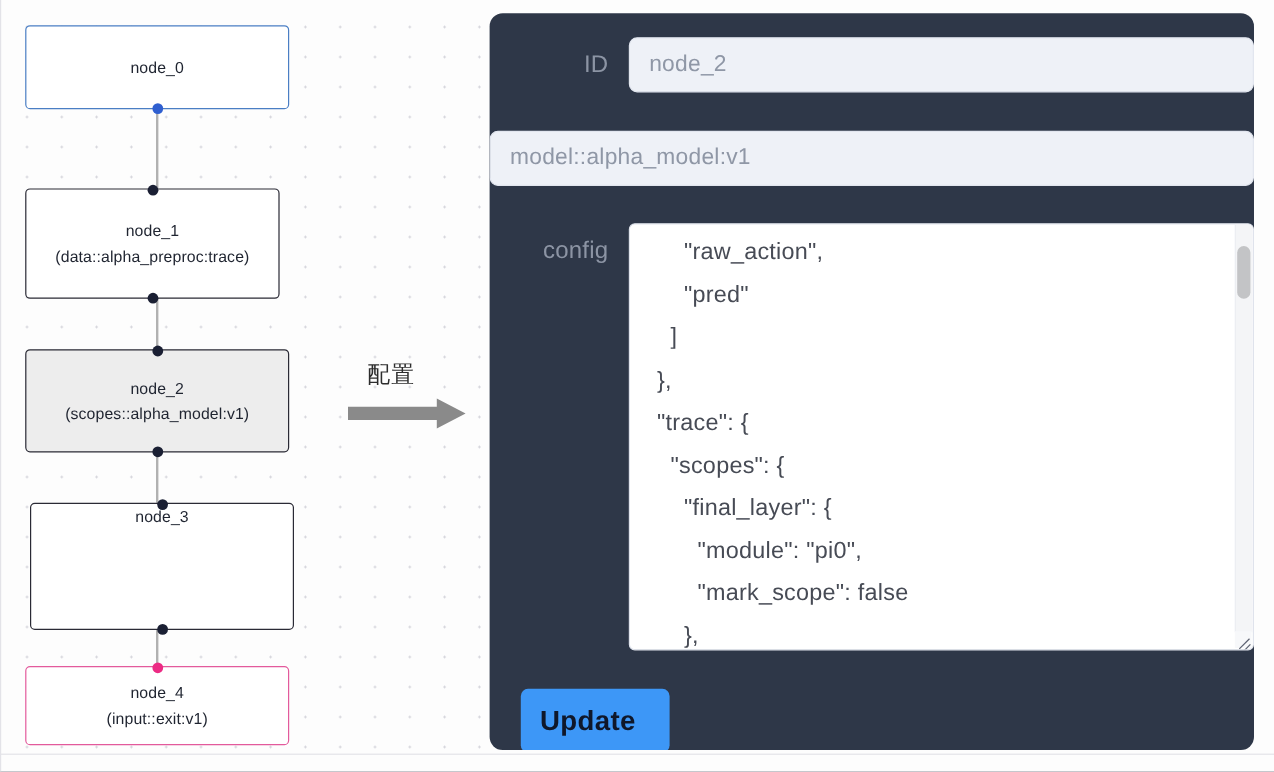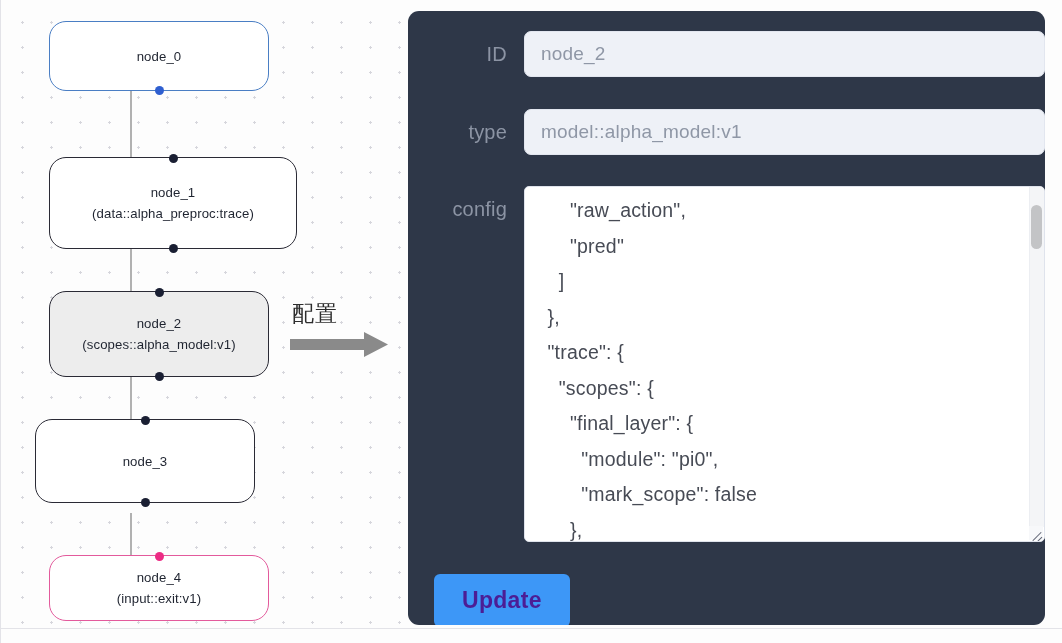--- a/index.html
+++ b/index.html
@@ -25,31 +25,30 @@
   #canvas-border-bottom{
     position:absolute;left:0;top:628px;width:1062px;height:1px;background:#e3e3e8;
   }
 
   
   .node{
     position:absolute;
     box-sizing:border-box;
     background:#ffffff;
     border:1.6px solid #2a2a35;
-    border-radius:17px;
+    border-radius:4px;
     display:flex;flex-direction:column;
     align-items:center;justify-content:center;
     text-align:center;
     color:#1f2430;
     font-size:13.2px;
     line-height:21px;
     letter-spacing:.1px;
     box-shadow:0 0 0 0 rgba(0,0,0,0);
     z-index:4;
-    margin-left:28px;
   }
   .node .n-id{white-space:nowrap;}
   .node .n-type{padding:0 10px;word-break:break-all;}
   .node.is-input{border-color:#4a7ec4;}
   .node.is-output{border-color:#e35a9c;}
   .node.is-selected{background:#ededed;border-color:#2a2a35;border-width:1.8px;}
 
   
   .handle{
     position:absolute;width:9px;height:9px;border-radius:50%;
@@ -61,22 +60,22 @@
   .handle.pink{background:#ec2b84;}
 
   
   .edge{
     position:absolute;width:1.9px;background:#b1b1b1;left:131px;
     margin-left:-0.95px;z-index:2;
   }
 
   
   #mid-label{
-    position:absolute;left:292px;top:299px;
-    font-size:22px;color:#2d2d2d;
+    position:absolute;left:306px;top:299px;
+    font-size:19px;color:#2d2d2d;
     font-family:Liberation Mono, monospace;
     letter-spacing:1px;
     z-index:5;
   }
   #mid-arrow{position:absolute;left:290px;top:330px;z-index:5;}
 
   
   #panel{
     position:absolute;left:408px;top:11px;width:637px;height:614px;
     background:#2e3748;
@@ -153,26 +152,26 @@
   }
   .ta-resize:before,.ta-resize:after{
     content:"";position:absolute;background:#5b6070;
   }
   .ta-resize:before{width:12px;height:1px;transform:rotate(-45deg);right:0px;bottom:3px;}
   .ta-resize:after{width:7px;height:1px;transform:rotate(-45deg);right:0px;bottom:0px;}
 
   
   #update-btn{
     position:absolute;left:26px;top:563px;
-    background:#3d97f7;color:#4c1d95;
+    background:#3d97f7;color:#0f172a;
     border:none;border-radius:6px;
     font-family:"Liberation Sans","DejaVu Sans",sans-serif;
     font-size:23px;font-weight:bold;
     letter-spacing:.3px;
-    padding:13px 28px 13px 28px;
+    padding:13px 28px 13px 16px;
     cursor:pointer;
   }
 </style>
 </head>
 <body>
 
 <div id="canvas">
 
   <div id="canvas-border-left"></div>
   <div id="canvas-border-bottom"></div>
@@ -180,35 +179,35 @@
   <div class="edge" style="top:91px;height:66px;"></div>
   <div class="edge" style="top:249px;height:42px;"></div>
   <div class="edge" style="top:377px;height:42px;"></div>
   <div class="edge" style="top:513px;height:42px;"></div>
 
   <div class="node is-input" style="left:21px;top:21px;width:220px;height:70px;">
     <div class="handle h-bottom blue"></div>
     <div class="n-id">node_0</div>
   </div>
 
-  <div class="node" style="left:21px;top:157px;width:248px;height:92px;">
+  <div class="node" style="left:21px;top:157px;width:212px;height:92px;">
     <div class="handle h-top"></div>
     <div class="handle h-bottom"></div>
     <div class="n-id">node_1</div>
     <div class="n-type">(data::alpha_preproc:trace)</div>
   </div>
 
   <div class="node is-selected" style="left:21px;top:291px;width:220px;height:86px;">
     <div class="handle h-top"></div>
     <div class="handle h-bottom"></div>
     <div class="n-id">node_2</div>
     <div class="n-type">(scopes::alpha_model:v1)</div>
   </div>
 
-  <div class="node" style="left:7px;top:419px;width:220px;height:84px;">
+  <div class="node" style="left:25px;top:419px;width:220px;height:106px;justify-content:space-between;">
     <div class="handle h-top"></div>
     <div class="handle h-bottom"></div>
     <div class="n-id">node_3</div>
   </div>
 
   <div class="node is-output" style="left:21px;top:555px;width:220px;height:66px;">
     <div class="handle h-top pink"></div>
     <div class="n-id">node_4</div>
     <div class="n-type">(input::exit:v1)</div>
   </div>
@@ -220,21 +219,20 @@
 </div>
 
 <div id="panel">
 
   <div id="row-id" class="field-row">
     <div class="field-label">ID</div>
     <div class="field-input">node_2</div>
   </div>
 
   <div id="row-type" class="field-row">
-    <div class="field-label">type</div>
     <div class="field-input">model::alpha_model:v1</div>
   </div>
 
   <div id="row-config" class="field-row">
     <div class="field-label">config</div>
     <div class="field-textarea-wrap">
       <pre class="ta-text">        "raw_action",
         "pred"
       ]
     },

